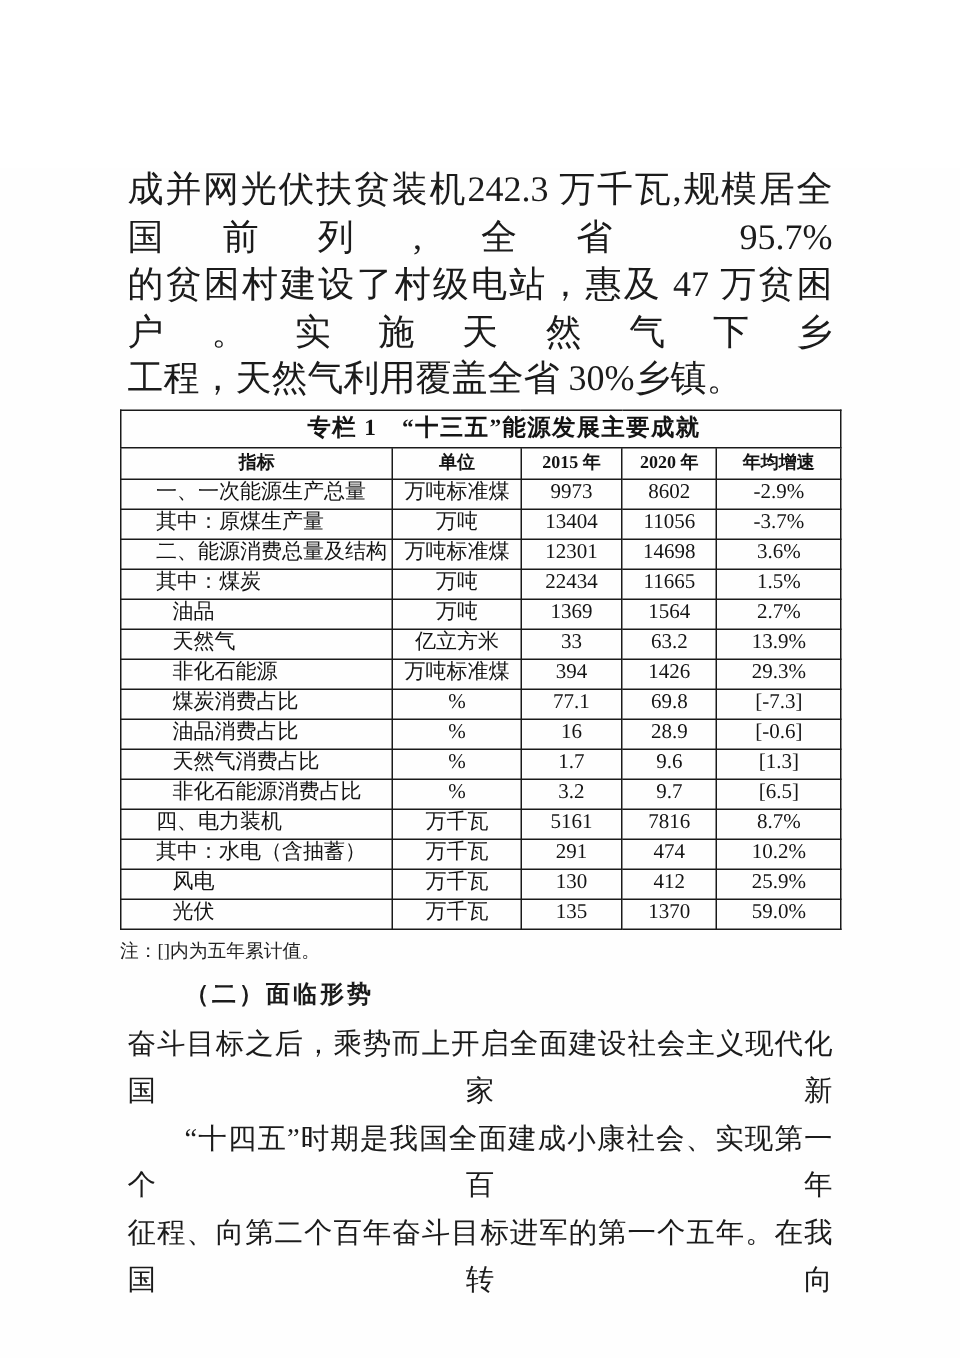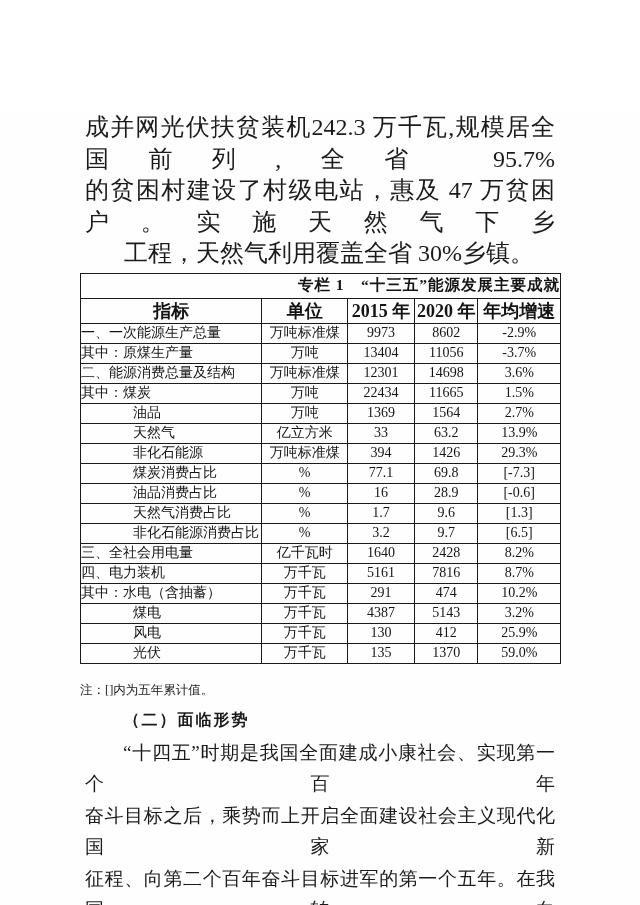--- a/index.html
+++ b/index.html
@@ -13,55 +13,55 @@
   }
   .page { width: 640px; height: 905px; background: #fefefe; }
 
   
   .para1 {
     margin: 112px 85px 0 85px;
     font-size: 24px;
     line-height: 31.5px;
   }
   .jline { text-align: justify; text-align-last: justify; }
-  .lline { text-align: left; text-align-last: left; margin-left: 39px; }
+  .lline { text-align: left; text-align-last: left; }
 
   
   .table-wrap { margin: 3px 79px 0 80px; }
   table {
     width: 100%;
     border-collapse: collapse;
     table-layout: fixed;
     border: 1.5px solid #1a1a1a;
     font-size: 14px;
     color: #141414;
   }
   td, th { border: 1px solid #1a1a1a; overflow: hidden; white-space: nowrap; }
   .title-cell {
     height: 25px;
-    text-align: right;
+    text-align: center;
     font-weight: bold;
     font-size: 15.5px;
     letter-spacing: 1px;
     padding-left: 31px;
   }
   thead th {
     height: 21px;
     font-weight: bold;
     text-align: center;
-    font-size: 18px;
+    font-size: 12px;
   }
   tbody td { height: 20px; line-height: 1.05; }
-  td.ind { text-align: left; padding-left: 0; }
-  td.ind.indent { padding-left: 52px; }
+  td.ind { text-align: left; padding-left: 23px; }
+  td.ind.indent { padding-left: 34px; }
   td.val { text-align: center; }
 
   
   .note {
-    margin: 18px 0 0 80px;
+    margin: 6px 0 0 80px;
     font-size: 12.5px;
     line-height: 16px;
     color: #222;
   }
 
   
   .heading {
     margin: 9px 85px 0 85px;
     font-size: 16px;
     font-weight: bold;
@@ -182,48 +182,34 @@
             <td class="val">[1.3]</td>
           </tr>
           <tr>
             <td class="ind indent">非化石能源消费占比</td>
             <td class="val">%</td>
             <td class="val">3.2</td>
             <td class="val">9.7</td>
             <td class="val">[6.5]</td>
           </tr>
           <tr>
-            <td class="ind">三、全社会用电量</td>
-            <td class="val">亿千瓦时</td>
-            <td class="val">1640</td>
-            <td class="val">2428</td>
-            <td class="val">8.2%</td>
-          </tr>
-          <tr>
             <td class="ind">四、电力装机</td>
             <td class="val">万千瓦</td>
             <td class="val">5161</td>
             <td class="val">7816</td>
             <td class="val">8.7%</td>
           </tr>
           <tr>
             <td class="ind">其中：水电（含抽蓄）</td>
             <td class="val">万千瓦</td>
             <td class="val">291</td>
             <td class="val">474</td>
             <td class="val">10.2%</td>
           </tr>
           <tr>
-            <td class="ind indent">煤电</td>
-            <td class="val">万千瓦</td>
-            <td class="val">4387</td>
-            <td class="val">5143</td>
-            <td class="val">3.2%</td>
-          </tr>
-          <tr>
             <td class="ind indent">风电</td>
             <td class="val">万千瓦</td>
             <td class="val">130</td>
             <td class="val">412</td>
             <td class="val">25.9%</td>
           </tr>
           <tr>
             <td class="ind indent">光伏</td>
             <td class="val">万千瓦</td>
             <td class="val">135</td>
@@ -232,18 +218,18 @@
           </tr>
         </tbody>
     </table>
   </div>
 
   <div class="note">注：[]内为五年累计值。</div>
 
   <div class="heading">（二）面临形势</div>
 
   <div class="para2">
+    <div class="jline">奋斗目标之后，乘势而上开启全面建设社会主义现代化国家新</div>
     <div class="jline first">“十四五”时期是我国全面建成小康社会、实现第一个百年</div>
-    <div class="jline">奋斗目标之后，乘势而上开启全面建设社会主义现代化国家新</div>
     <div class="jline">征程、向第二个百年奋斗目标进军的第一个五年。在我国转向</div>
   </div>
 
 </div>
 
 </body></html>

